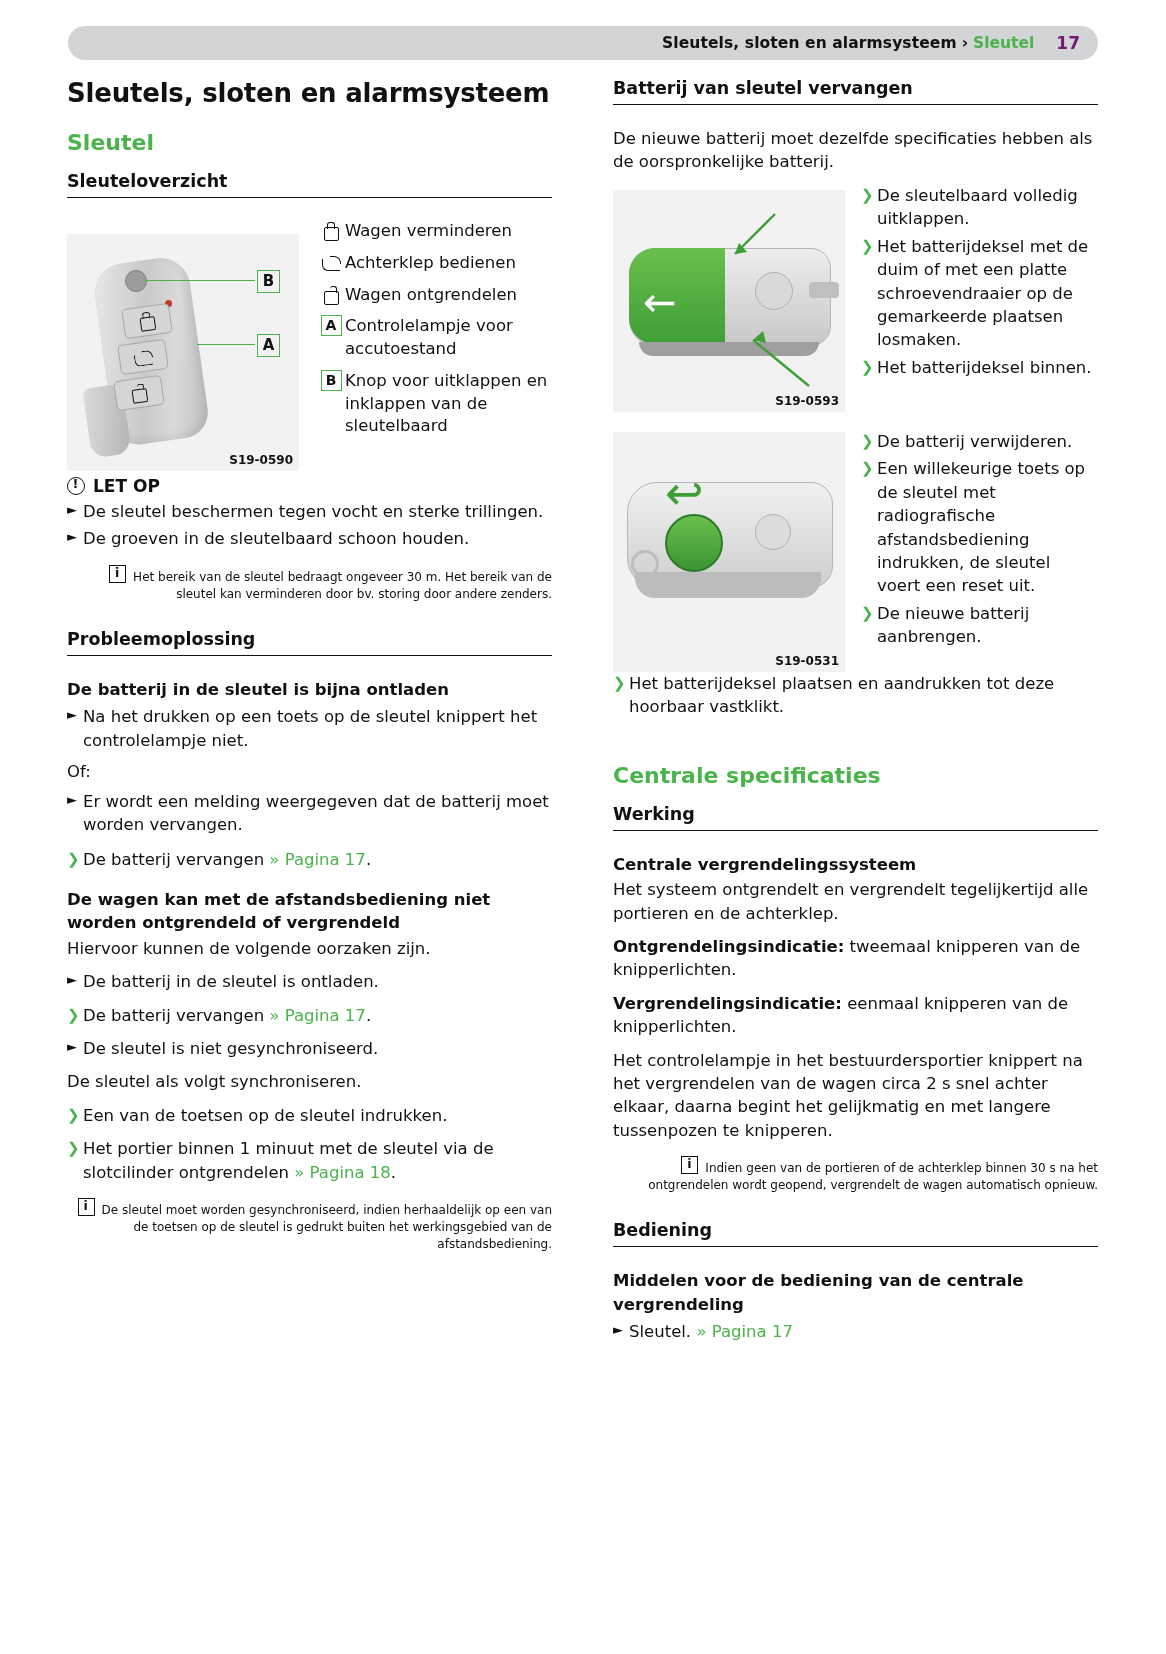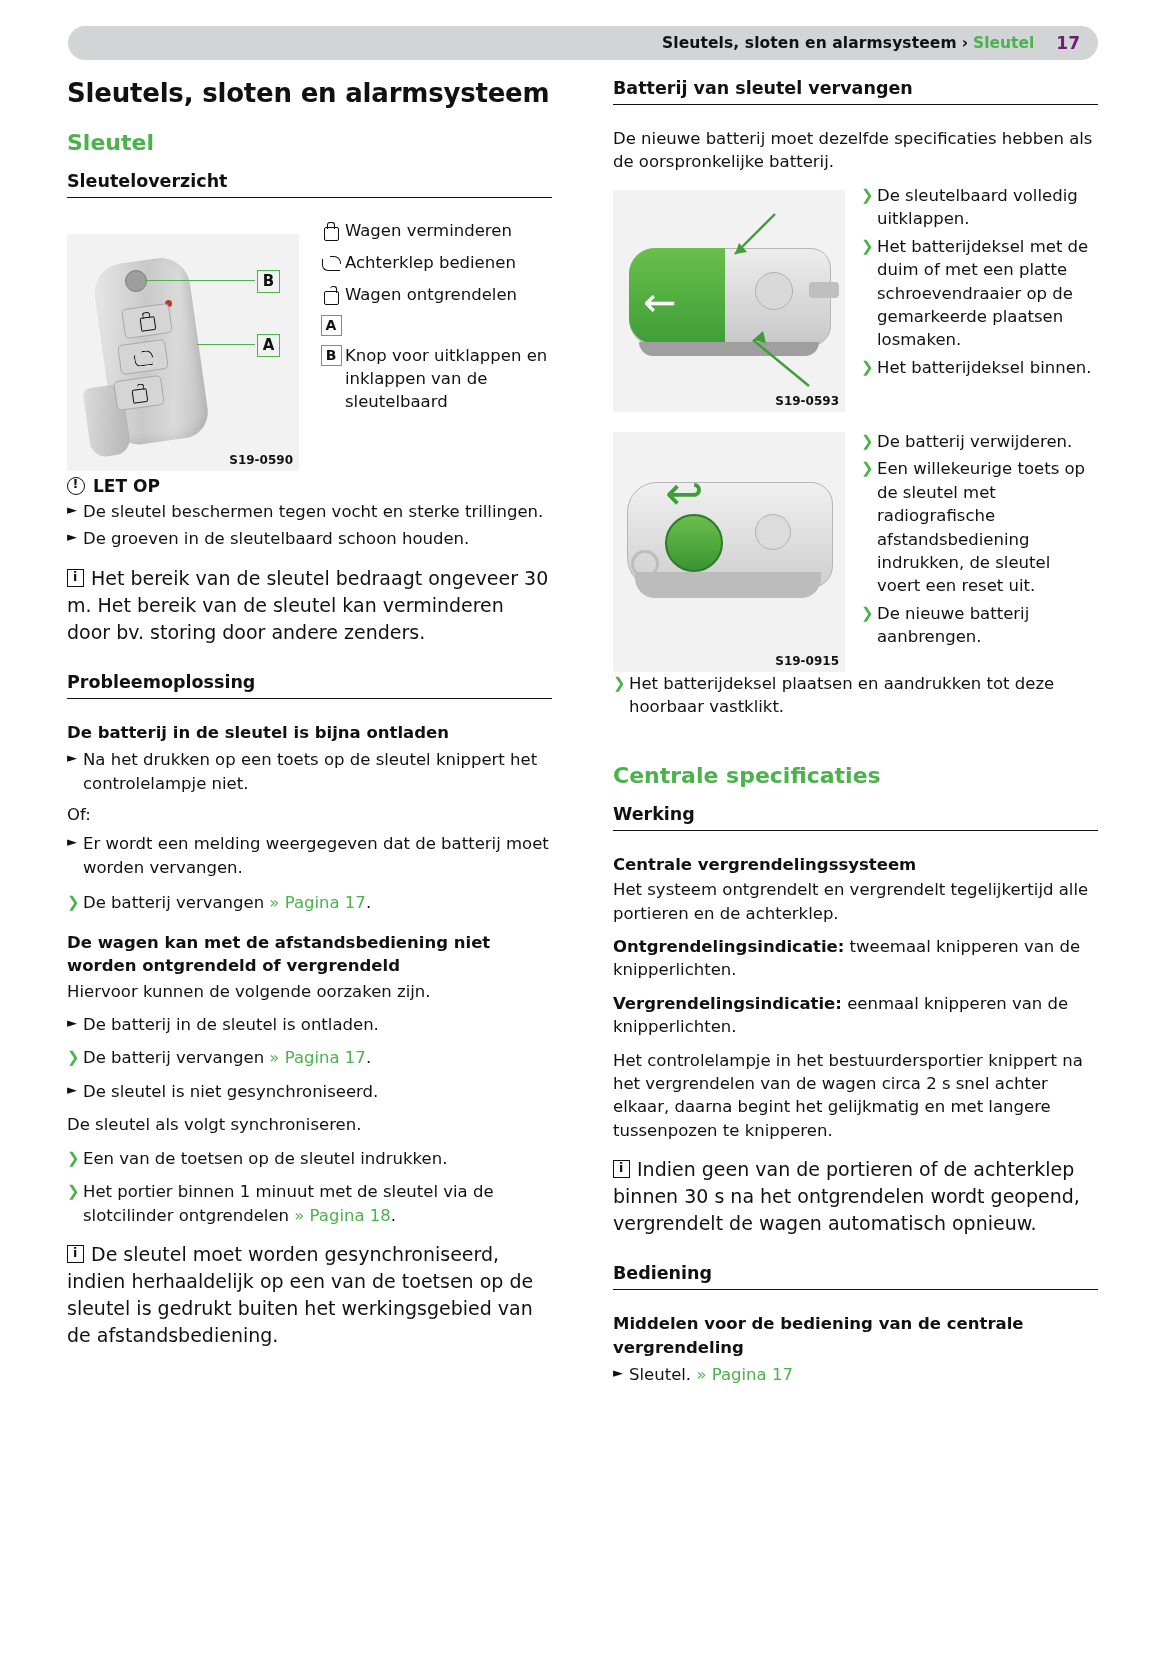--- a/index.html
+++ b/index.html
@@ -159,24 +159,25 @@
   }
   .icon-i::after {
     content: "i";
     position: absolute;
     top: -2px;
     left: 5px;
     font-size: 12.5px;
     font-weight: bold;
   }
   .info-para {
-    font-size: 19px;
+    font-size: 12px;
     line-height: 1.42;
     margin: 14px 0 0 0;
     text-indent: 0;
+    text-align: right;
   }
 
   
   .fig-key {
     position: relative;
     width: 232px;
     height: 237px;
     background: #f2f2f2;
     border: 0;
     margin-top: 14px;
@@ -549,20 +550,21 @@
       <div class="legend-row">
         <span class="legend-ico">
             <span class="unlock-ico"></span>
           </span>
         <span class="legend-text">Wagen ontgrendelen</span>
       </div>
       <div class="legend-row">
         <span class="legend-box">
             <span class="boxletter">A</span>
           </span>
+        <span class="legend-text">Controlelampje voor accutoestand</span>
       </div>
       <div class="legend-row">
         <span class="legend-box">
             <span class="boxletter">B</span>
           </span>
         <span class="legend-text">Knop voor uitklappen en inklappen van de sleutelbaard</span>
       </div>
     </div>
     <div class="clear"></div>
 
@@ -673,21 +675,21 @@
 
     <div class="spacer-sm"></div>
 
     <div class="fig-r fig-r2">
       <div class="remote2"></div>
       <div class="remote2-ring"></div>
       <div class="battery"></div>
       <div class="hook-arrow">↩</div>
       <div class="remote2-btn"></div>
       <div class="base-plate"></div>
-      <div class="fig-caption">S19-0915</div>
+      <div class="fig-caption">S19-0531</div>
     </div>
 
     <div class="right-list">
       <div class="bullet-row">
         <span class="bullet-mark chev">❯</span>
         <span class="bullet-text">De batterij verwijderen.</span>
       </div>
       <div class="bullet-row">
         <span class="bullet-mark chev">❯</span>
         <span class="bullet-text">Een willekeurige toets op de sleutel met radiografische afstandsbediening indrukken, de sleutel voert een reset uit.</span>

